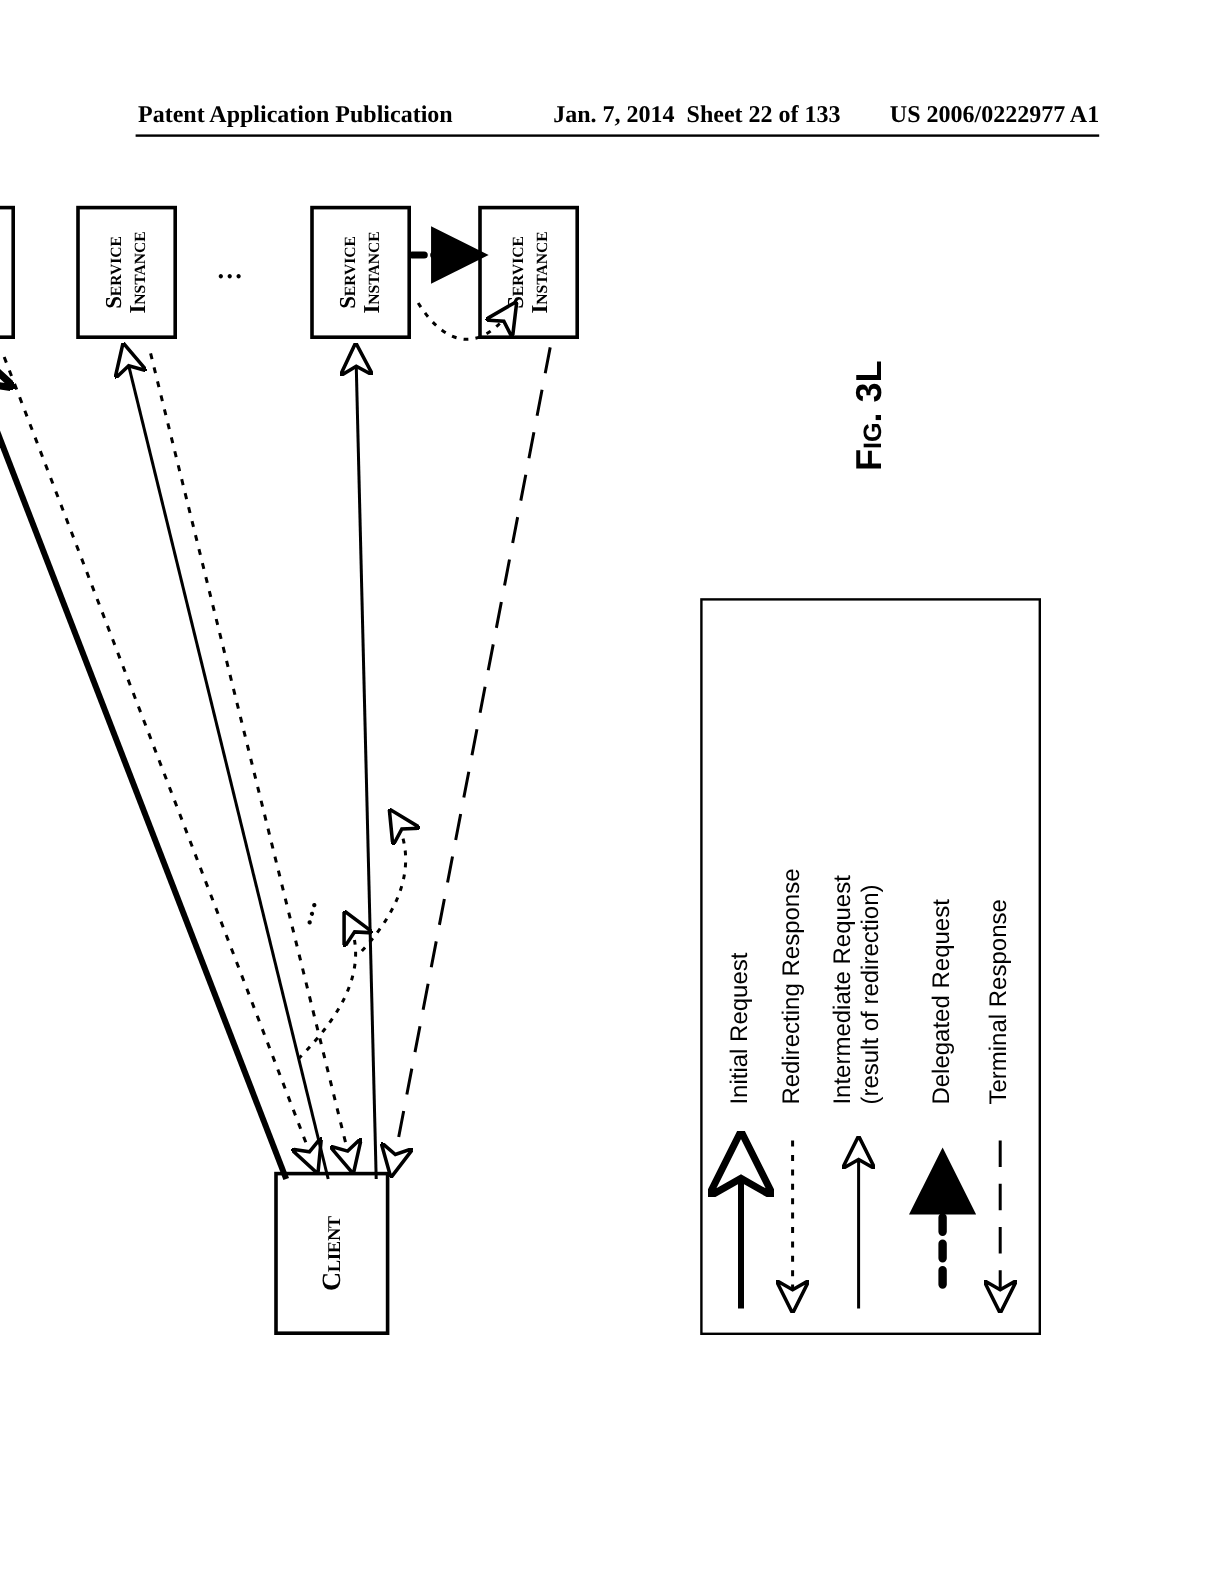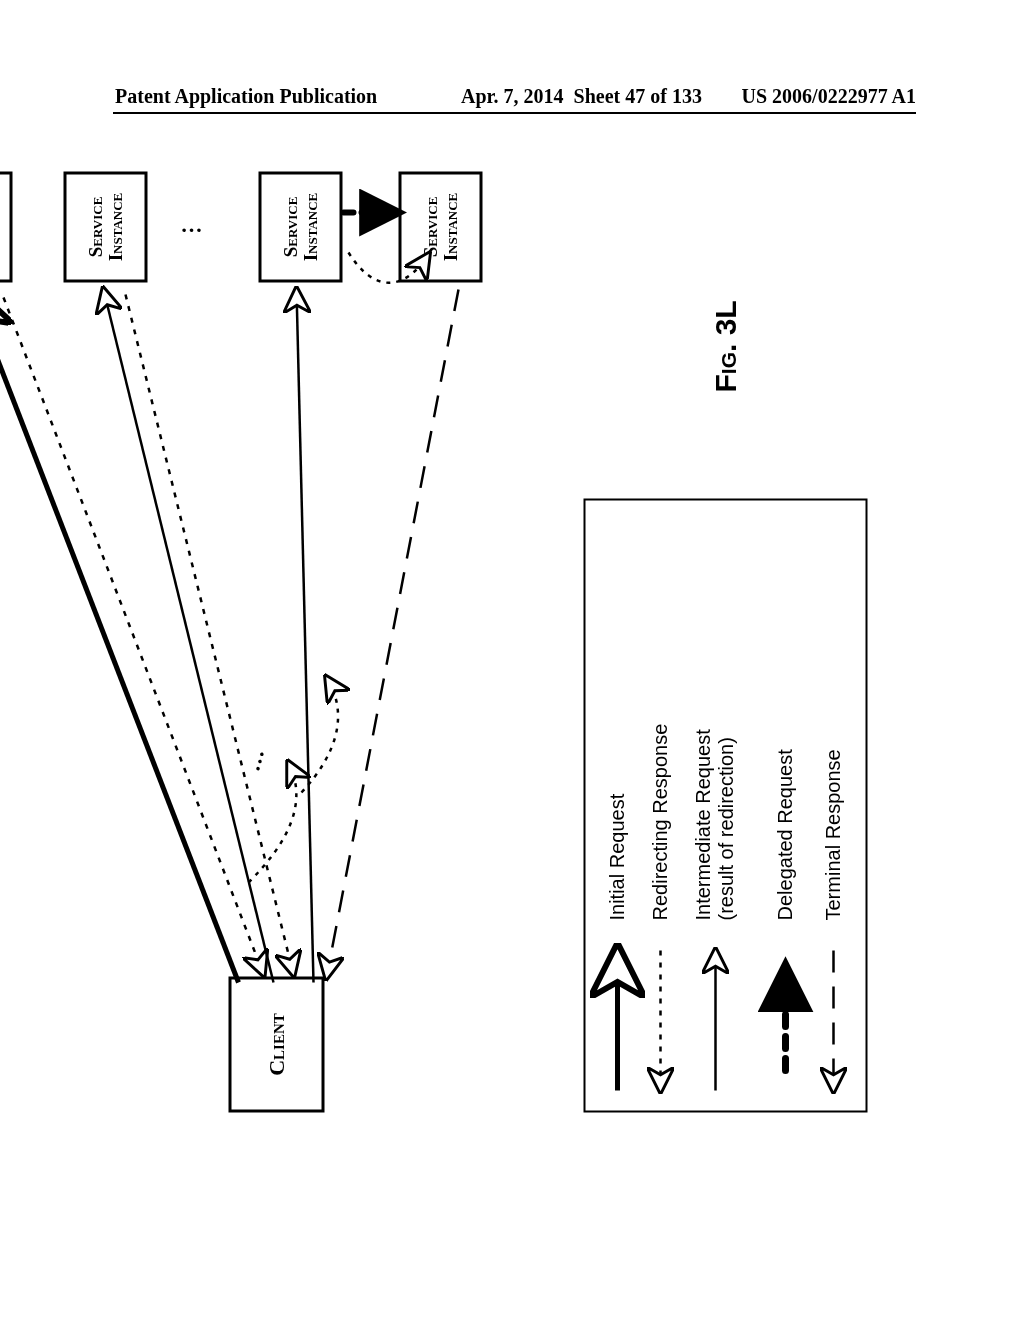--- a/index.html
+++ b/index.html
@@ -111,21 +111,21 @@
   }
 </style>
 </head>
 <body>
 
 <div class="page">
 
   <div class="header">
     <span class="left">Patent Application Publication</span>
     <span class="mid">
-      <span>Apr. 7, 2014</span>&nbsp;&nbsp;<span>Sheet 47 of 133</span>
+      <span>Jan. 7, 2014</span>&nbsp;&nbsp;<span>Sheet 22 of 133</span>
     </span>
     <span class="right">US 2006/0222977 A1</span>
   </div>
   <div class="header-rule"></div>
 
   <div class="diagram">
 
     <div class="box client" style="left:-100px; top:200px;">
       <span>Client</span>
     </div>

